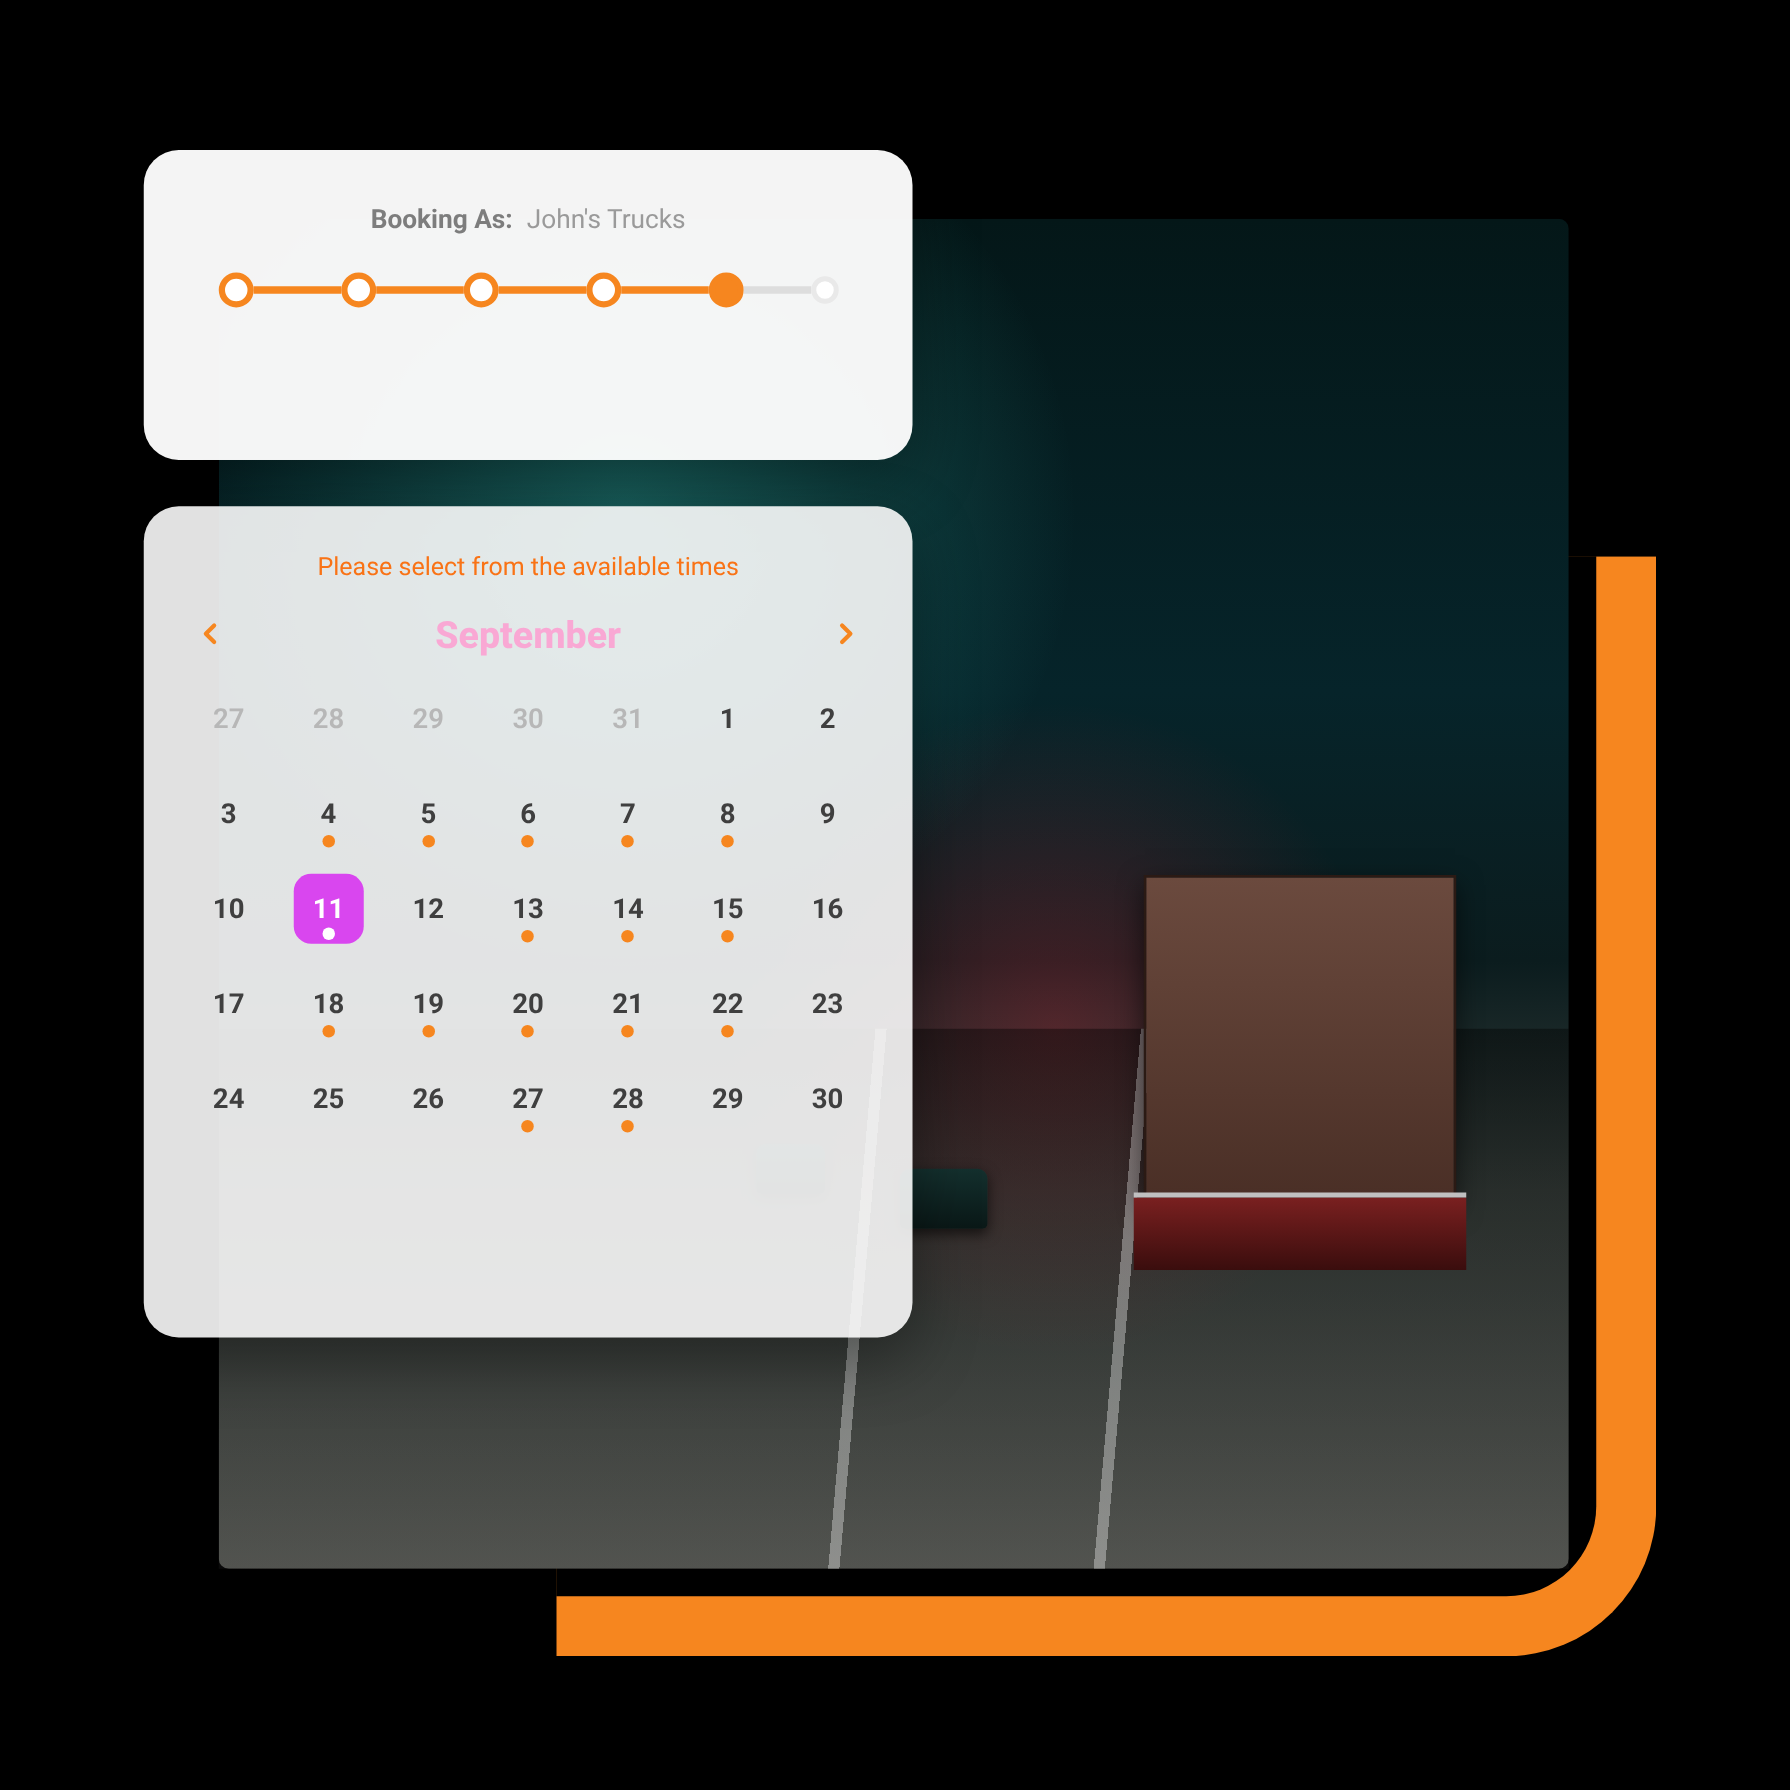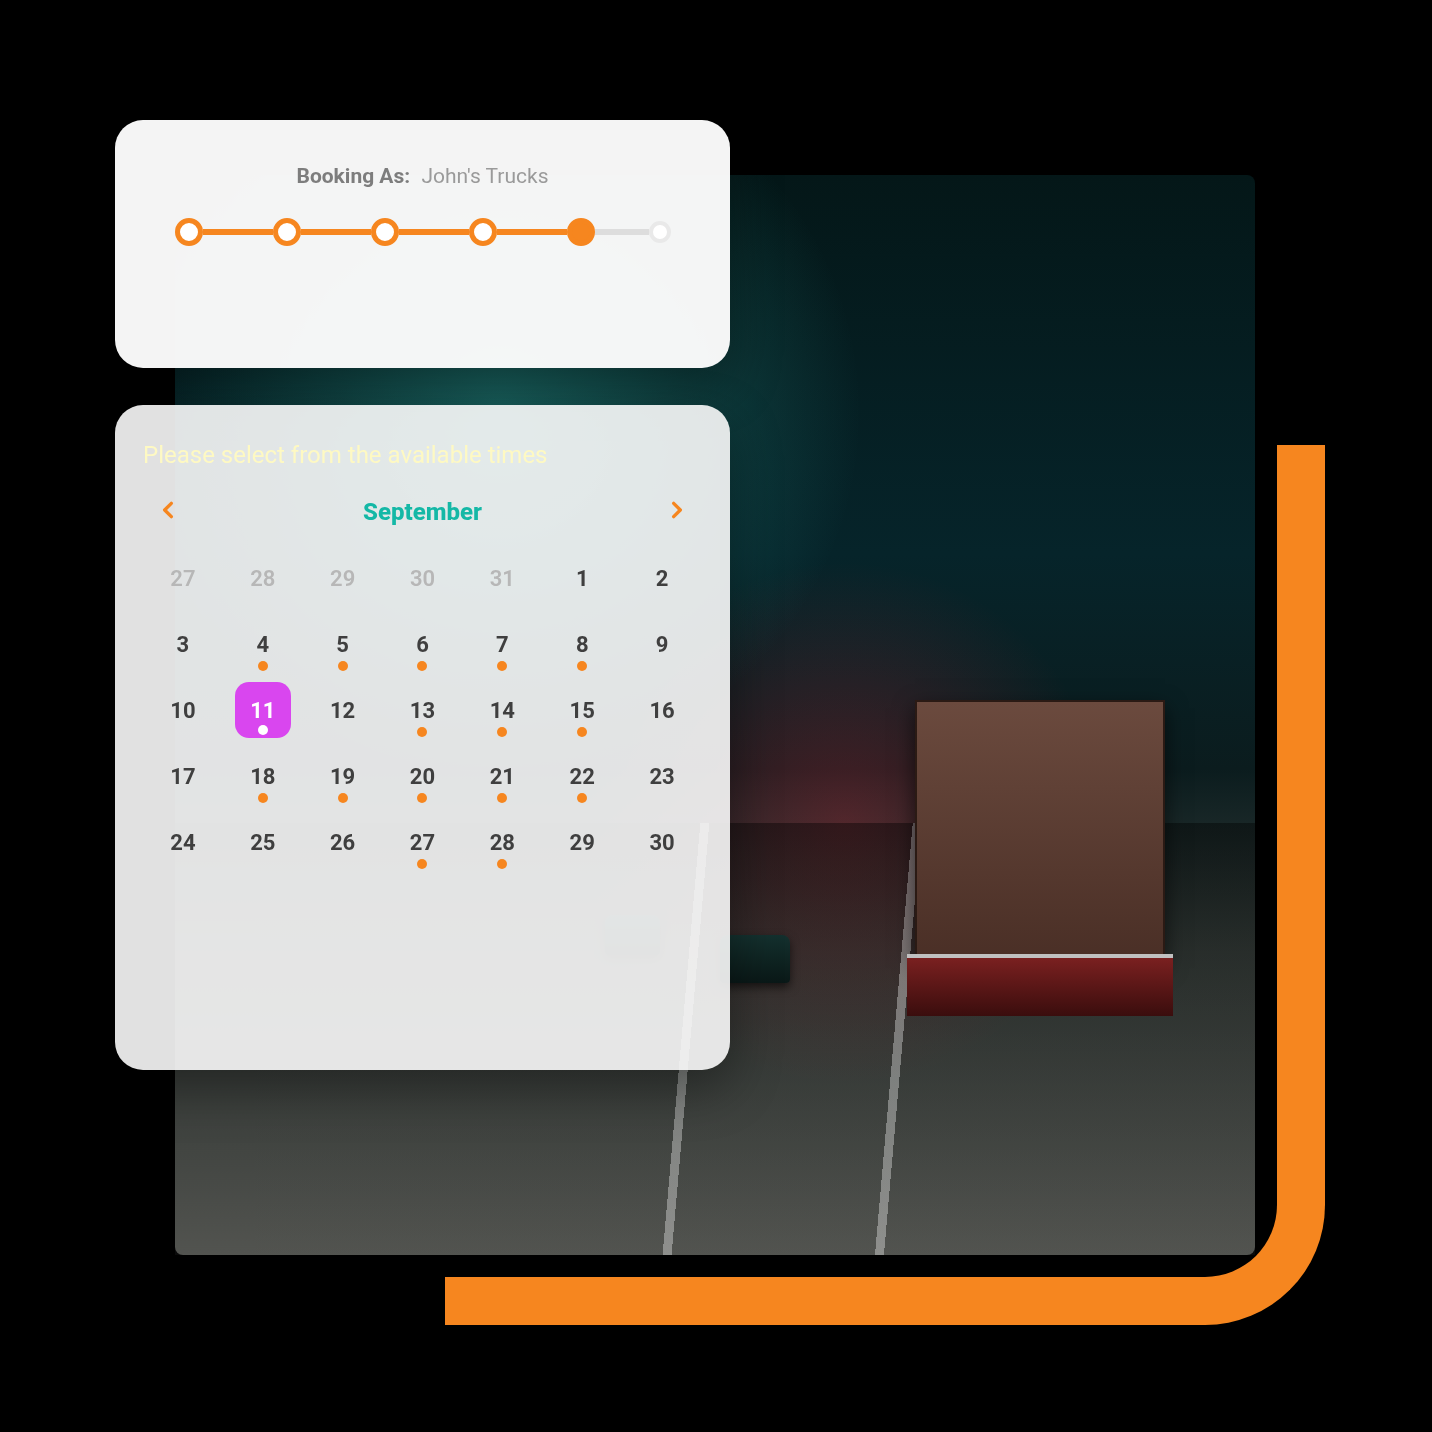--- a/index.html
+++ b/index.html
@@ -89,31 +89,31 @@
   .step-dot.filled { background:#f6861f; }
   .step-dot.future { border-color:#e9e9e9; background:#fff; width:22px; height:22px; border-width:4px; }
 
   
   .calendar-card {
     left: 115px; top: 405px;
     width: 615px; height: 665px;
     background: rgba(250,250,250,0.90);
     padding: 30px 28px 20px;
   }
-  .cal-hint { text-align:left; color:#fef9c3; font-size:24px; margin-top:6px; }
+  .cal-hint { text-align:center; color:#f97316; font-size:20px; margin-top:6px; }
   .cal-nav { display:flex; align-items:center; justify-content:space-between; margin:26px 8px 18px; }
-  .cal-nav .month { font-size:24px; font-weight:800; color:#14b8a6; }
+  .cal-nav .month { font-size:30px; font-weight:800; color:#f9a8d4; }
   .chev { width:34px; height:34px; display:flex; align-items:center; justify-content:center; cursor:pointer; }
   .chev svg { width:20px; height:24px; }
   .chev path { stroke:#f6861f; stroke-width:4; fill:none; stroke-linecap:round; stroke-linejoin:round; }
 
   .dow { display:grid; grid-template-columns: repeat(7,1fr); text-align:center; margin-top:10px; }
   .dow div { font-weight:800; color:#4a4a4a; font-size:20px; padding:10px 0 16px; }
 
-  .grid { display:grid; grid-template-columns: repeat(7,1fr); row-gap:4px; }
+  .grid { display:grid; grid-template-columns: repeat(7,1fr); row-gap:14px; }
   .cell {
     position:relative; height:62px;
     display:flex; align-items:center; justify-content:center;
     font-size:22px; font-weight:700; color:#3f3f3f; cursor:pointer;
     border-radius:12px;
   }
   .cell.out { color:#b7b7b7; font-weight:600; }
   .cell .dot {
     position:absolute; bottom:4px; left:50%; transform:translateX(-50%);
     width:10px; height:10px; border-radius:50%; background:#f6861f;

